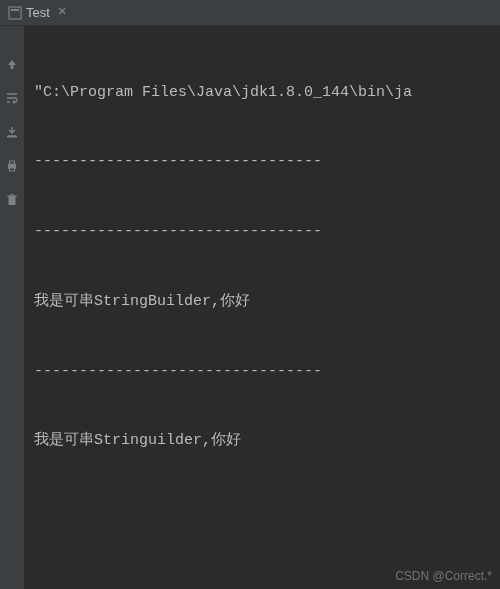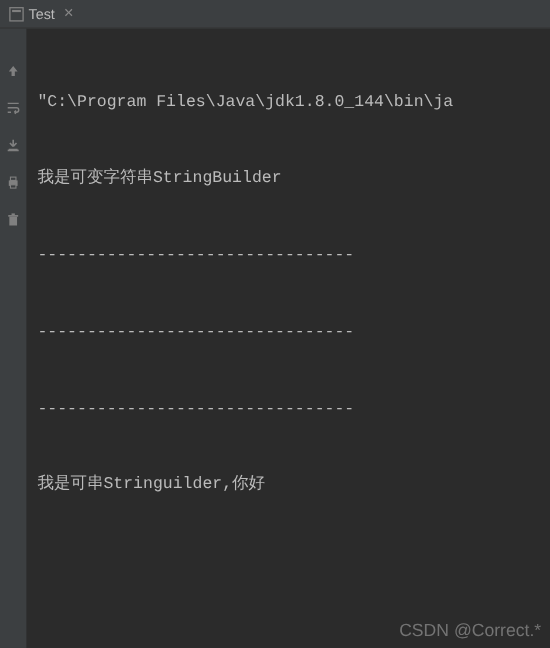--- a/index.html
+++ b/index.html
@@ -77,21 +77,21 @@
       overflow: hidden;
     }
     .line {
       display: block;
     }
     .watermark {
       position: absolute;
       right: 8px;
       bottom: 6px;
       color: #9a9a9a;
-      font-size: 16px;
+      font-size: 12px;
       font-family: Arial, sans-serif;
       opacity: 0.65;
     }
   </style>
 </head>
 <body>
 
 <div class="tab-bar">
   <div class="tab-icon">
     <svg width="14" height="14" viewBox="0 0 14 14">
@@ -132,23 +132,23 @@
       <svg width="14" height="14" viewBox="0 0 14 14">
           <rect x="3.5" y="4" width="7" height="8" fill="#808080"></rect>
           <rect x="2.5" y="2.5" width="9" height="1.5" fill="#808080"></rect>
           <rect x="5.5" y="1" width="3" height="1.5" fill="#808080"></rect>
         </svg>
     </div>
   </div>
 
   <div class="console">
     <span class="line">"C:\Program Files\Java\jdk1.8.0_144\bin\ja</span>
-    <span class="line">我是可变字符串StringBuilder</span>
     <span class="line">--------------------------------</span>
     <span class="line">--------------------------------</span>
+    <span class="line">我是可串StringBuilder,你好</span>
     <span class="line">--------------------------------</span>
     <span class="line">我是可串Stringuilder,你好</span>
     
     
     
     
     
     
     
     

